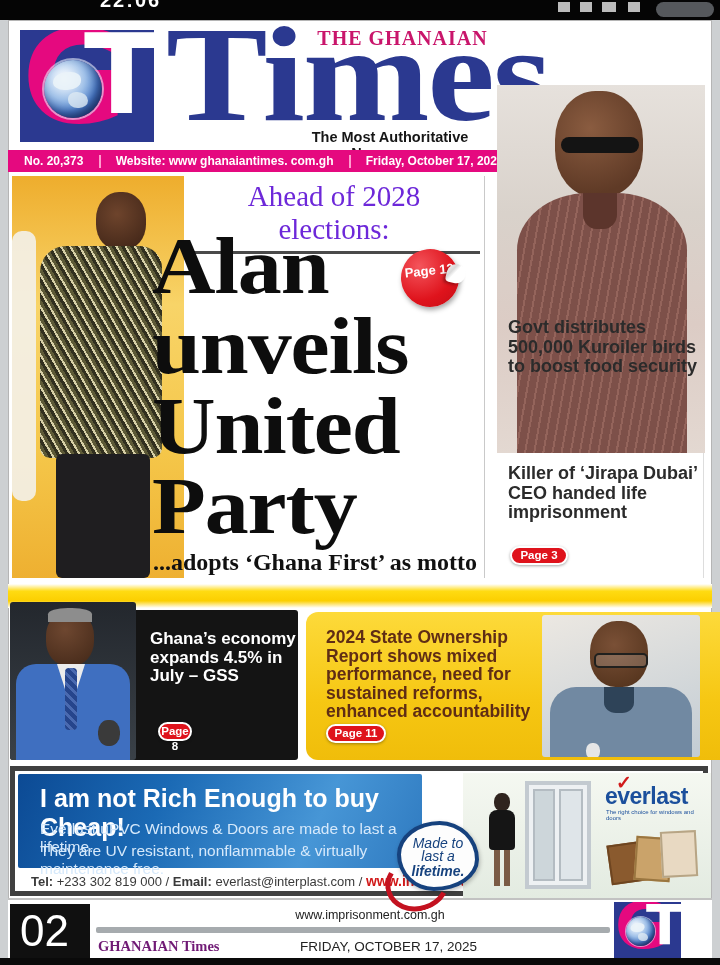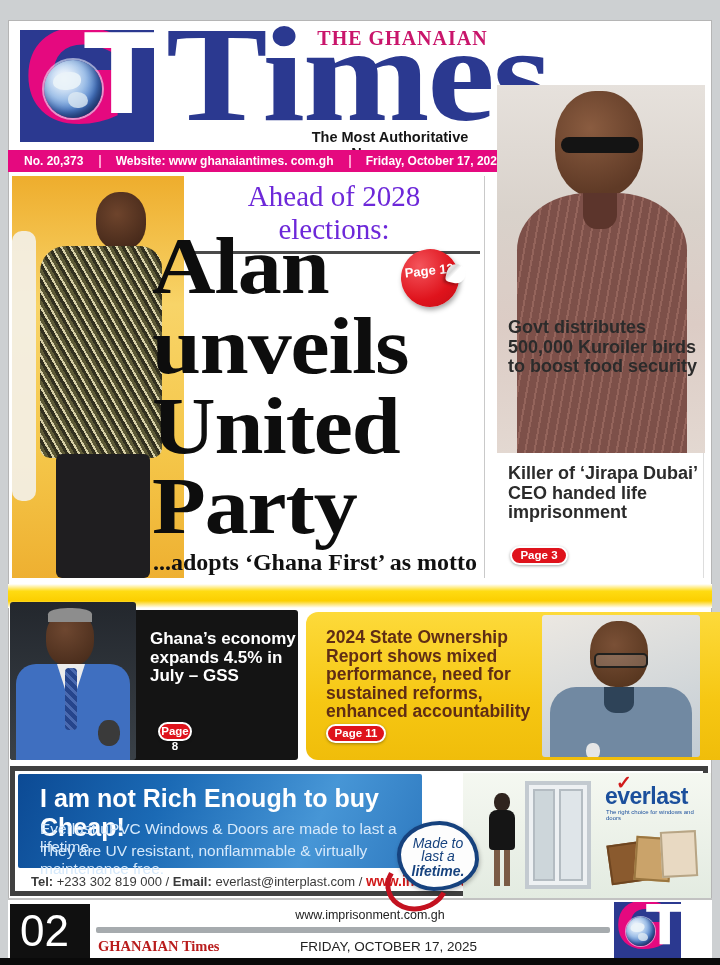--- a/index.html
+++ b/index.html
@@ -56,20 +56,28 @@
     text-align:center;color:#16427e;box-sizing:border-box;z-index:6;box-shadow:1px 2px 4px rgba(0,0,0,.25);}
   .roundel::before{content:'';position:absolute;left:-16px;top:30px;width:55px;height:46px;
     border:5px solid transparent;border-bottom-color:#c41220;border-left-color:#c41220;border-radius:50%;
     transform:rotate(-18deg);z-index:-1;}
 </style>
 </head>
 <body>
 
 <div class="screen">
 
+  <div class="abs status-bar">
+    <div class="sb-time">22:06</div>
+    <span class="sb-glyph" style="right:150px;width:12px;"></span>
+    <span class="sb-glyph" style="right:128px;width:12px;"></span>
+    <span class="sb-glyph" style="right:104px;width:14px;"></span>
+    <span class="sb-glyph" style="right:80px;width:12px;"></span>
+    <span class="sb-pill"></span>
+  </div>
 
   <div class="abs paper"></div>
 
   <div class="abs gt-logo" style="left:20px;top:30px;width:134px;height:112px;">
     <span class="gt-g">G</span>
     <span class="gt-t">T</span>
     <span class="gt-globe"></span>
   </div>
   <div class="abs serif" style="left:310px;top:27px;width:185px;text-align:center;font-weight:700;font-size:20px;letter-spacing:1px;color:#c9156b;">THE GHANAIAN</div>
   <div class="abs serif" style="left:166px;top:6px;font-weight:700;font-size:136px;line-height:1;color:#2b3990;letter-spacing:-2px;transform:scaleX(1.12);transform-origin:left top;">Times</div>
@@ -189,21 +197,21 @@
       <div style="font-style:italic;font-size:14px;line-height:13px;width:56px;margin:0 auto;">Made to last a</div>
       <div style="font-style:italic;font-weight:700;font-size:14px;">lifetime.</div>
     </div>
   </div>
 
   <div class="abs" style="left:8px;top:898px;width:704px;height:60px;background:#ffffff;border-top:2px solid #c2c2c2;"></div>
   <div class="abs" style="left:10px;top:904px;width:80px;height:54px;background:#101010;color:#fff;
        font:400 44px/54px 'Liberation Sans',sans-serif;padding-left:10px;box-sizing:border-box;">02</div>
   <div class="abs sans" style="left:250px;top:908px;width:240px;text-align:center;font-size:12.5px;color:#222;">www.imprisonment.com.gh</div>
   <div class="abs" style="left:96px;top:927px;width:514px;height:6px;background:#a6abae;border-radius:2px;"></div>
-  <div class="abs serif" style="left:98px;top:938px;font-weight:700;font-size:14.5px;color:#b91c1c;">GHANAIAN Times</div>
+  <div class="abs serif" style="left:98px;top:938px;font-weight:700;font-size:14.5px;color:#701a75;">GHANAIAN Times</div>
   <div class="abs sans" style="left:300px;top:939px;font-size:13.5px;color:#222;">FRIDAY, OCTOBER 17, 2025</div>
   <div class="abs" style="left:614px;top:902px;width:134px;height:112px;transform:scale(.5);transform-origin:top left;">
     <div class="abs gt-logo" style="left:0;top:0;width:134px;height:112px;">
       <span class="gt-g">G</span>
       <span class="gt-t">T</span>
       <span class="gt-globe"></span>
     </div>
   </div>
 
   <div class="abs" style="left:0;top:958px;width:720px;height:7px;background:#0a0a0a;"></div>

